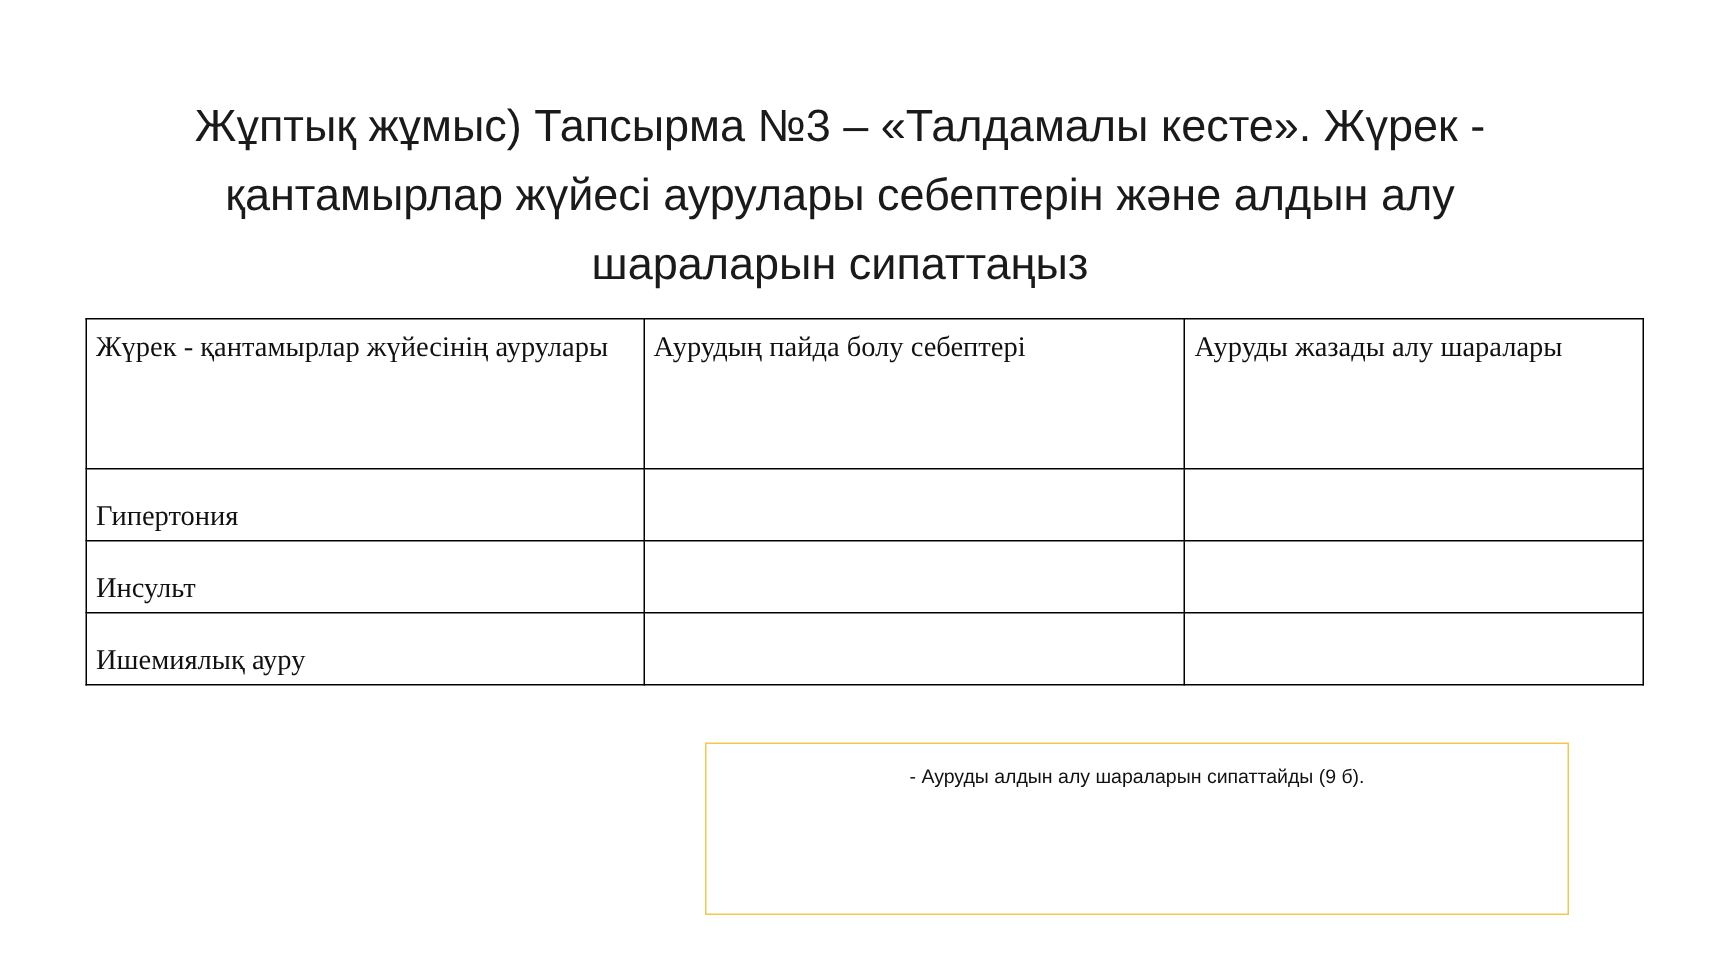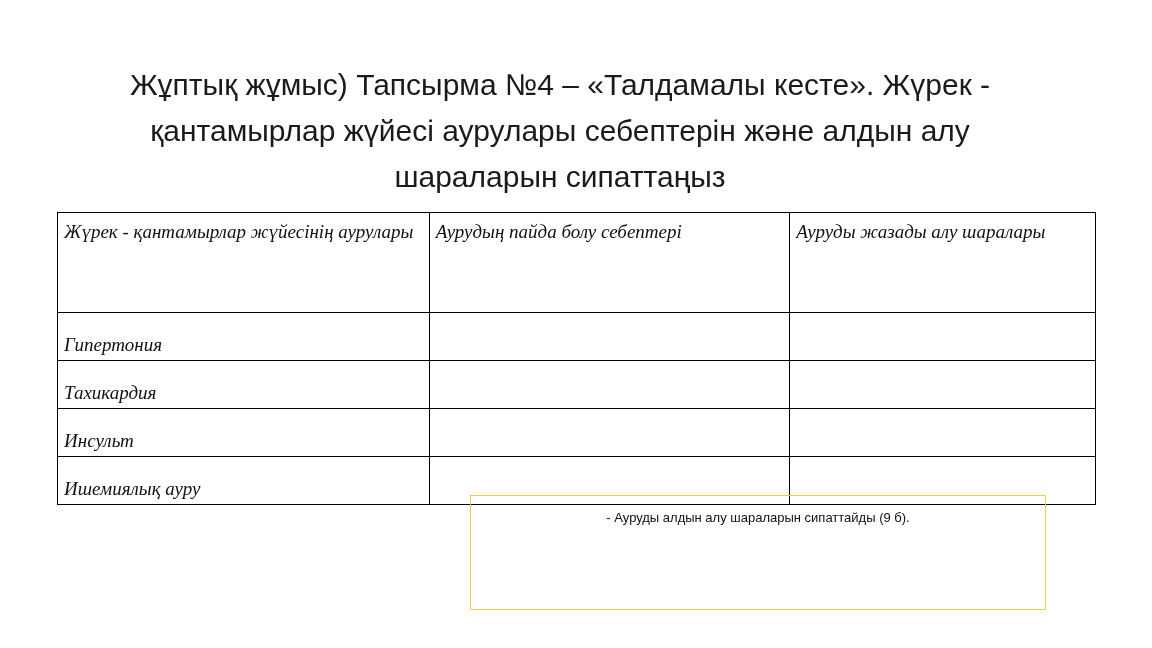--- a/index.html
+++ b/index.html
@@ -11,38 +11,37 @@
     }
     .title div { white-space: nowrap; }
     table.grid {
       position: absolute; left: 57px; top: 212px; width: 1039px;
       border-collapse: collapse; font-family: "Liberation Serif", serif;
       font-size: 19px; color: #111;
     }
     table.grid td {
       border: 1.5px solid #000; vertical-align: top; padding: 4px 6px 0 6px;
       line-height: 30px;
-      font-style: italic;
     }
     table.grid tr.head td { height: 95px; }
     table.grid tr.row td { height: 29px; padding-top: 18px; line-height: 28px; }
     col.c1 { width: 372px; } col.c2 { width: 361px; } col.c3 { width: 306px; }
     .desc {
       position: absolute; left: 470px; top: 495px; width: 576px; height: 115px;
       box-sizing: border-box; border: 1.5px solid #f2c94c;
       font-family: "Liberation Sans", sans-serif; font-size: 13px;
       text-align: center; color: #111; padding-top: 12px; line-height: 19px;
     }
     .desc .gap { height: 19px; }
   </style>
 </head>
 <body>
 
 <div class="title">
-  <div>Жұптық жұмыс) Тапсырма №4 – «Талдамалы кесте». Жүрек -</div>
+  <div>Жұптық жұмыс) Тапсырма №3 – «Талдамалы кесте». Жүрек -</div>
   <div>қантамырлар жүйесі аурулары себептерін және алдын алу</div>
   <div>шараларын сипаттаңыз</div>
 </div>
 
 <table class="grid">
   <colgroup>
       <col class="c1">
       <col class="c2">
       <col class="c3">
     </colgroup>
@@ -51,25 +50,20 @@
     <td>Жүрек - қантамырлар жүйесінің аурулары</td>
     <td>Аурудың пайда болу себептері</td>
     <td>Ауруды жазады алу шаралары</td>
   </tr>
   <tr class="row">
     <td>Гипертония</td>
     <td></td>
     <td></td>
   </tr>
   <tr class="row">
-    <td>Тахикардия</td>
-    <td></td>
-    <td></td>
-  </tr>
-  <tr class="row">
     <td>Инсульт</td>
     <td></td>
     <td></td>
   </tr>
   <tr class="row">
     <td>Ишемиялық ауру</td>
     <td></td>
     <td></td>
   </tr>
 </tbody>

